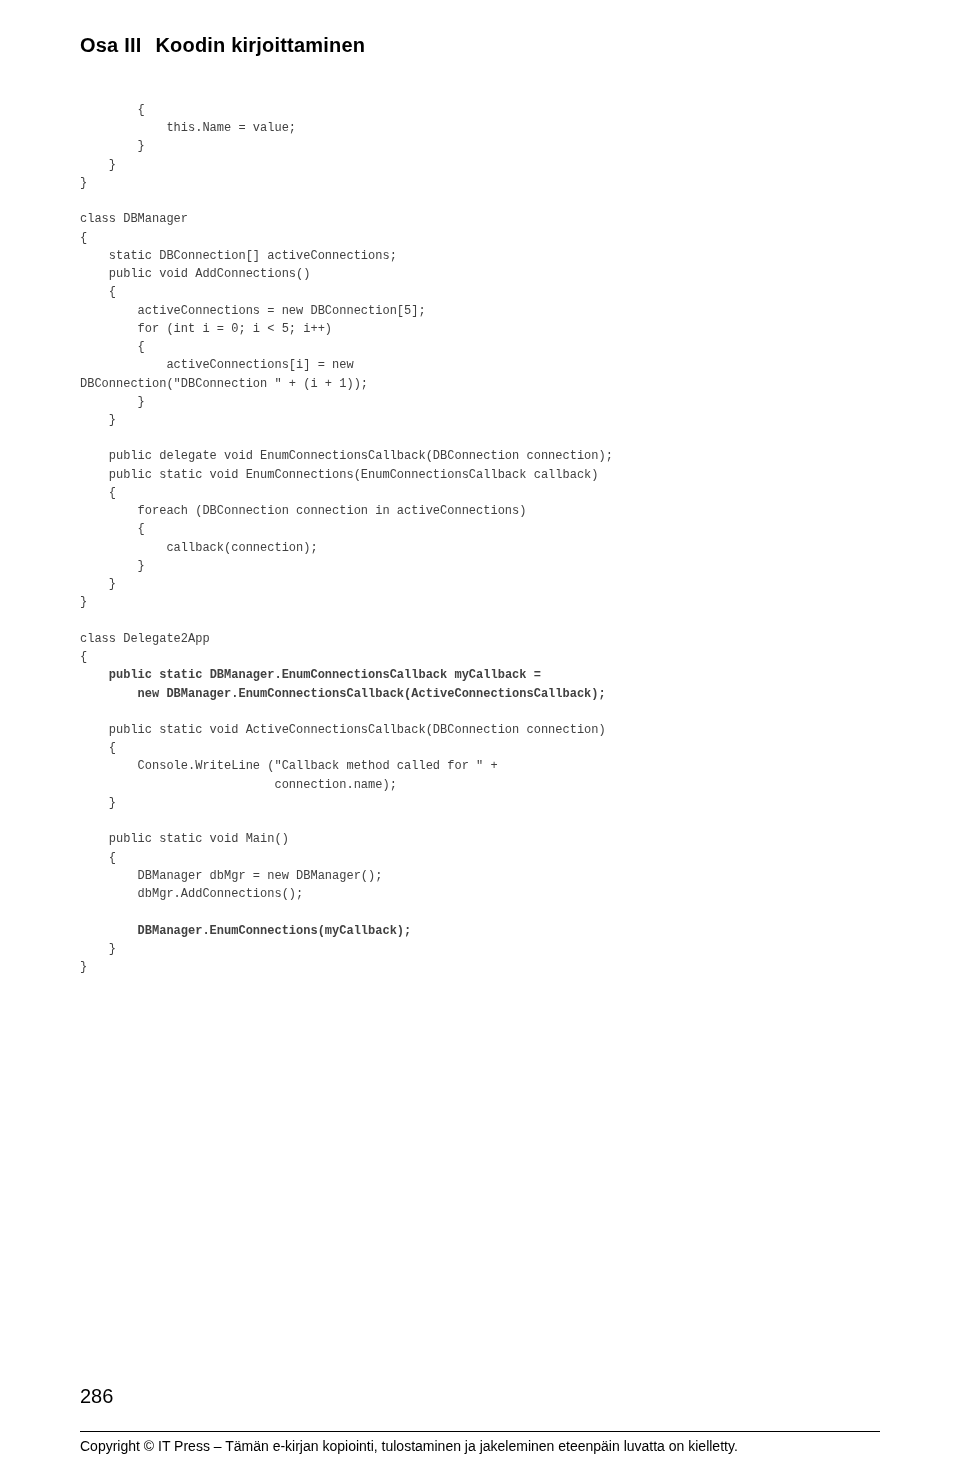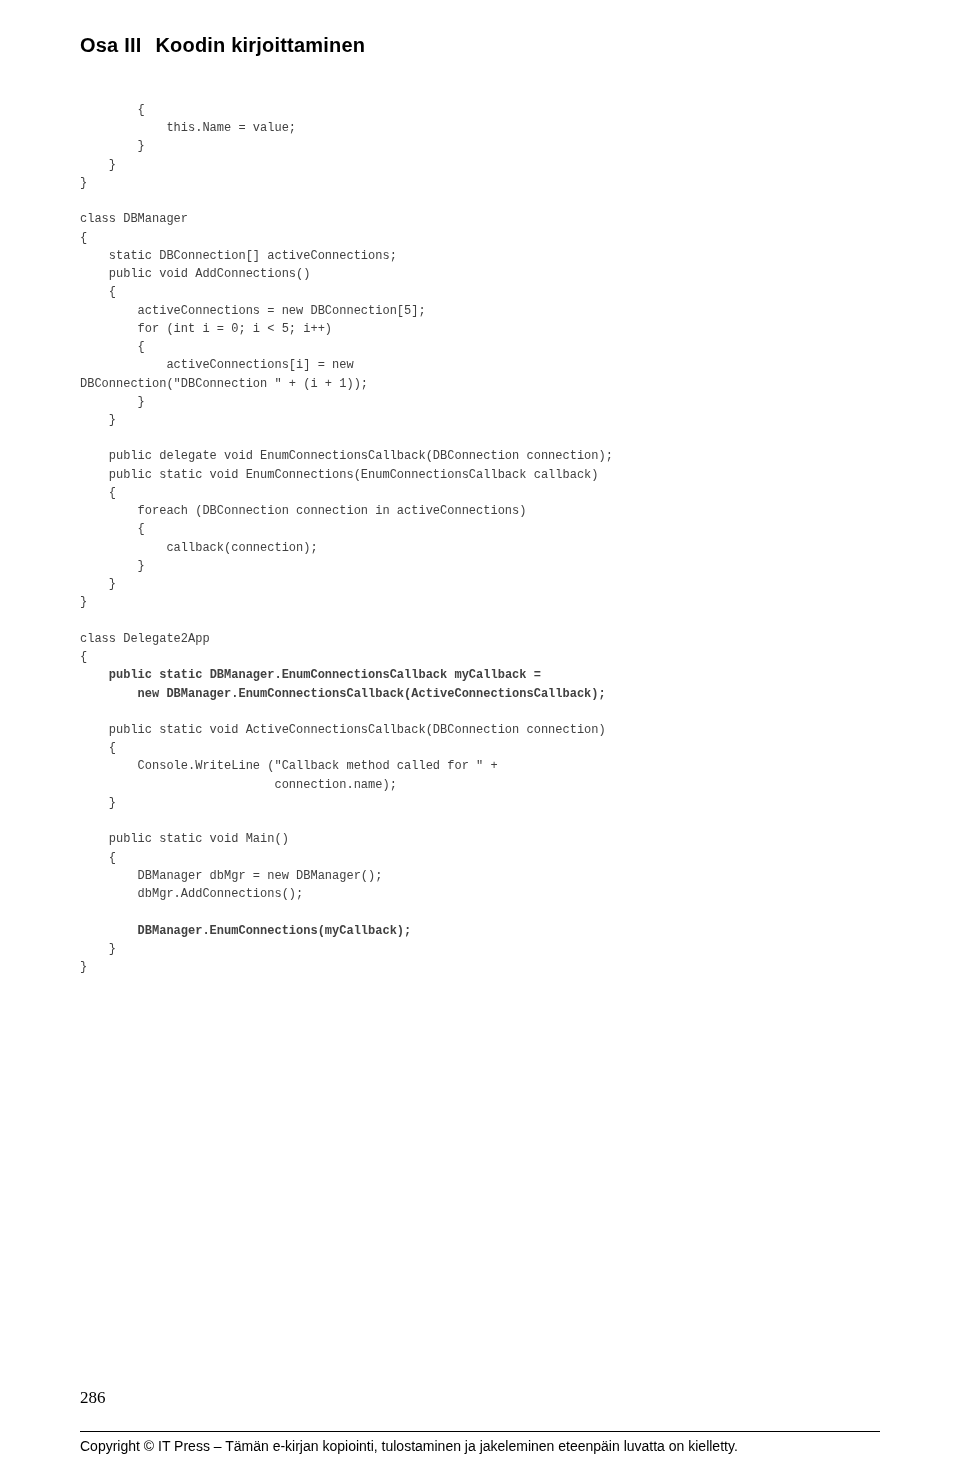--- a/index.html
+++ b/index.html
@@ -38,22 +38,21 @@
     white-space: pre;
     color: #404040;
   }
   .code .bold {
     font-weight: 700;
   }
   .page-number {
     position: absolute;
     left: 80px;
     bottom: 76px;
-    font-size: 17px;
-    font-family: Liberation Serif, serif;
+    font-size: 20px;
   }
   .footer-line {
     position: absolute;
     left: 80px;
     right: 80px;
     bottom: 30px;
     border-top: 1px solid #000;
     padding-top: 6px;
     font-size: 14px;
   }

